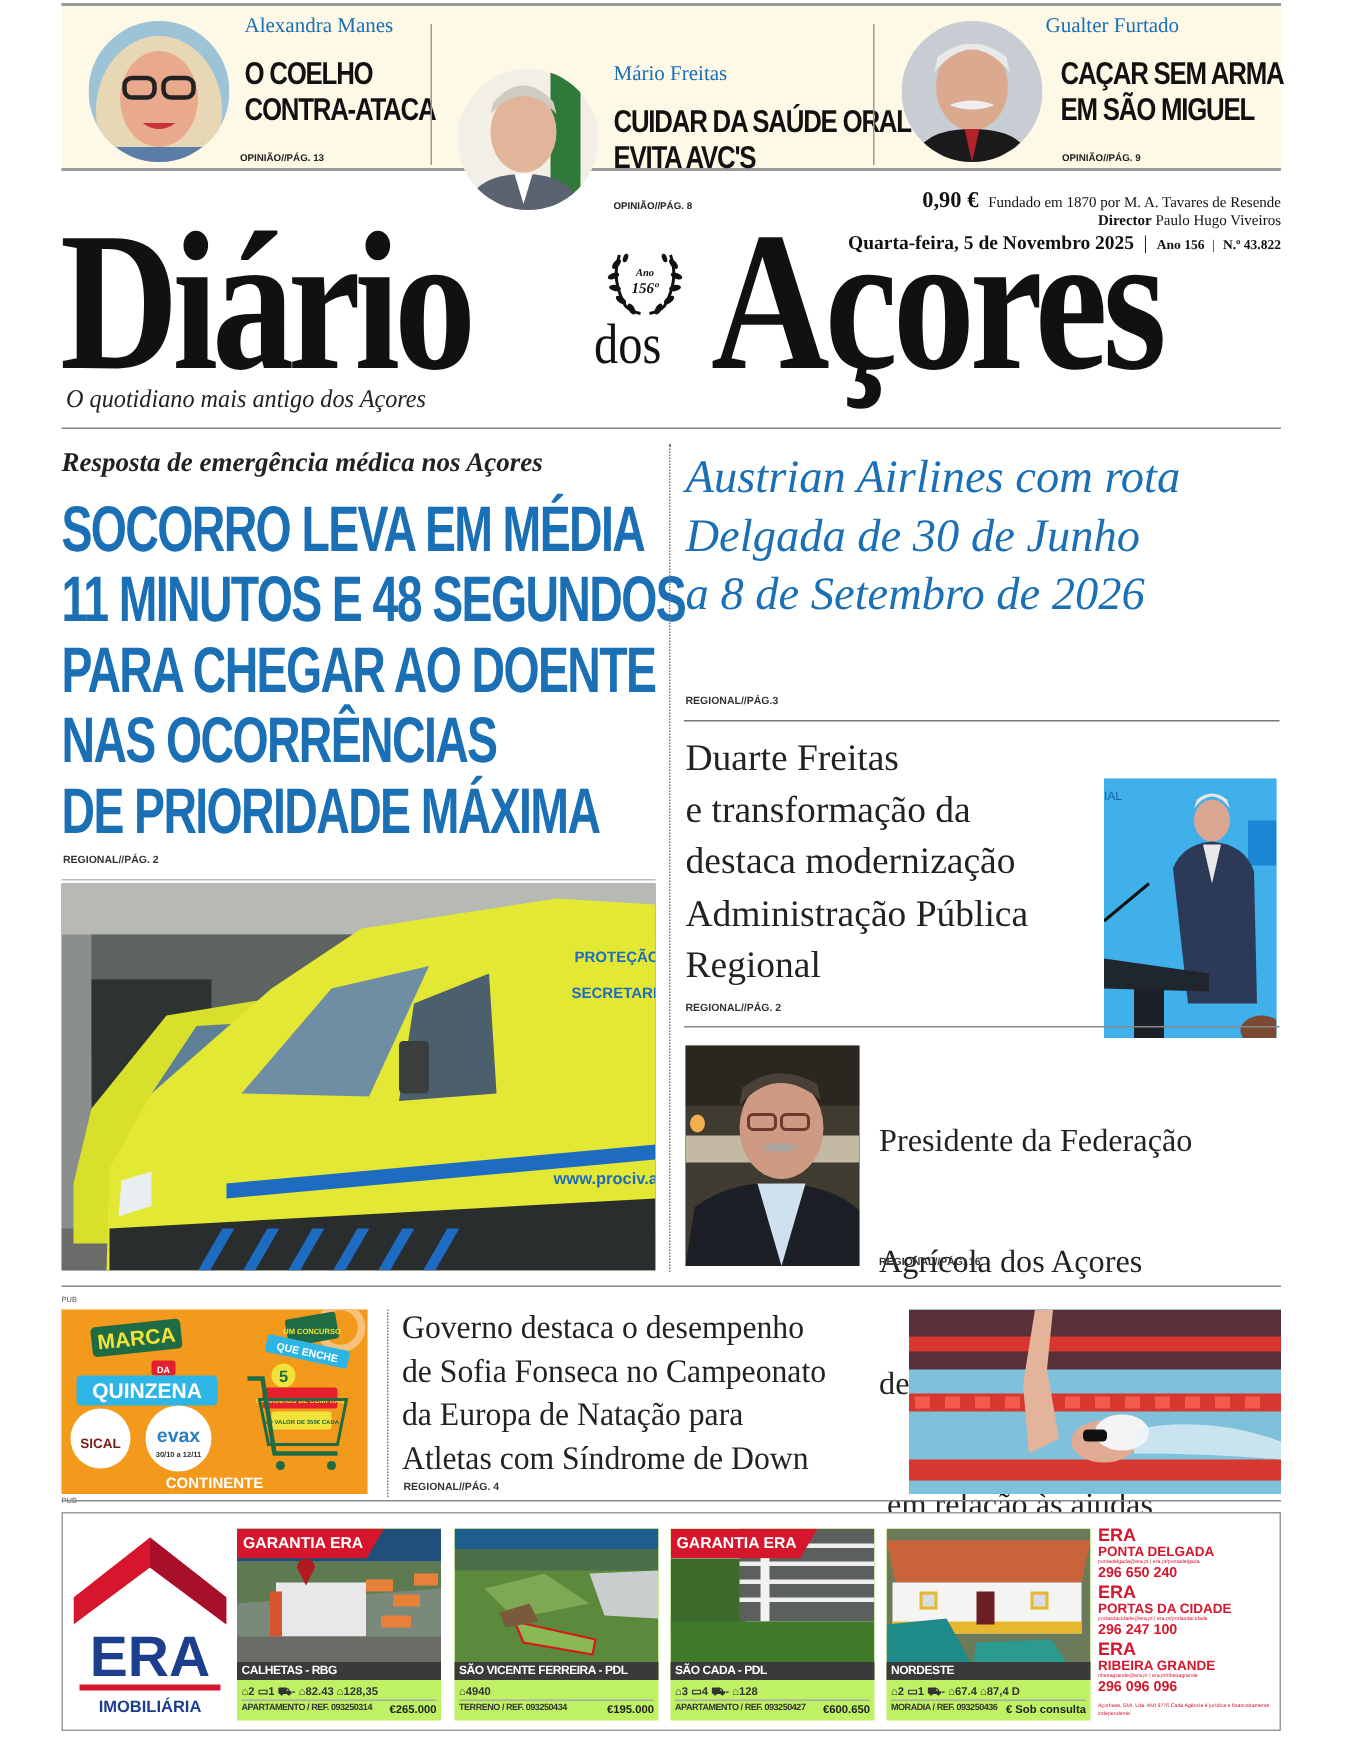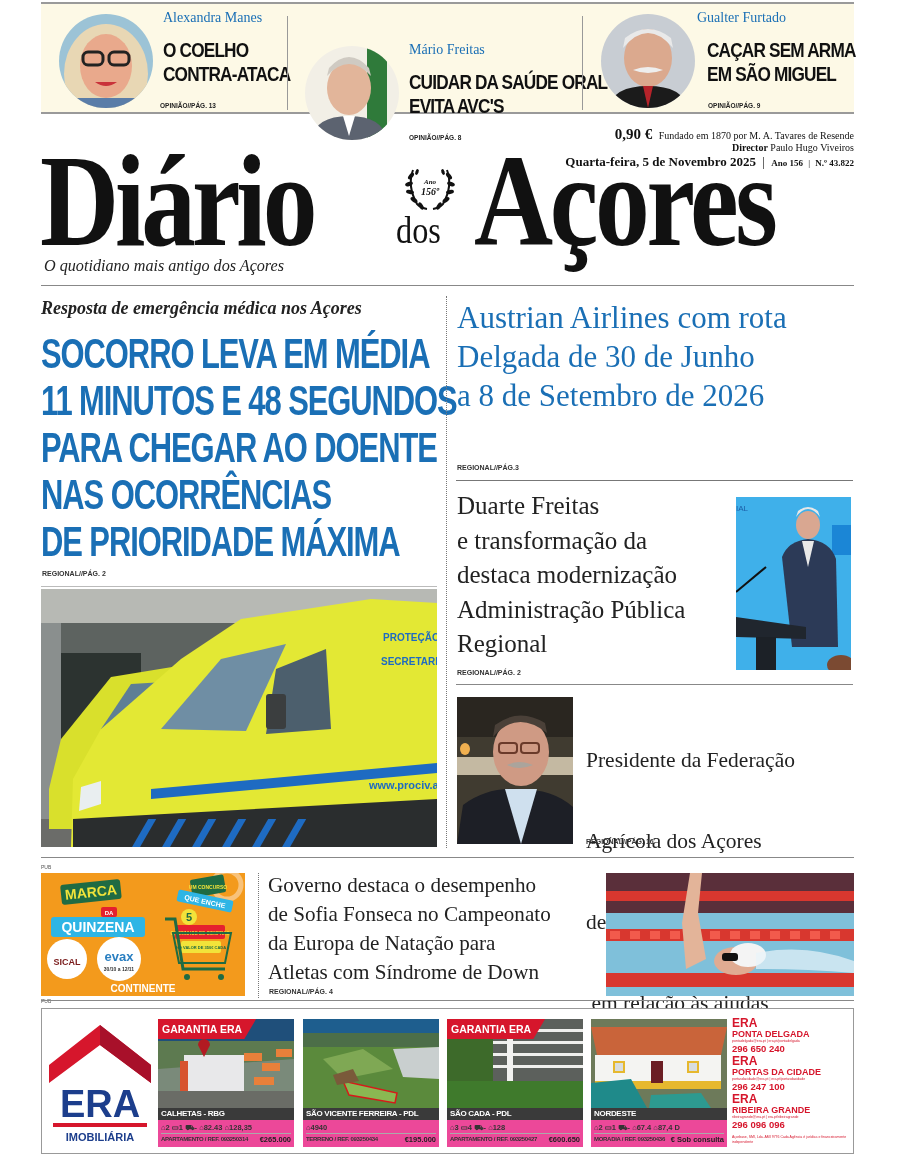--- a/index.html
+++ b/index.html
@@ -36,41 +36,41 @@
   .lead-head { position: absolute; left: 41px; top: 330px; width: 520px; font-family: "Liberation Sans", sans-serif; font-weight: bold; font-size: 43px; line-height: 47px; color: #1a6fb5; letter-spacing: -1.5px; transform: scaleX(0.72); transform-origin: left top; }
   .lead-head div { white-space: nowrap; }
   .ref { font-family: "Liberation Sans", sans-serif; font-weight: bold; font-size: 7px; color: #333; white-space: nowrap; position: absolute; }
   .rule-left { position: absolute; left: 41px; top: 586px; width: 396px; height: 1px; background: #bbb; }
   .col-div { position: absolute; left: 446px; top: 296px; width: 1px; height: 552px; border-left: 1px dotted #777; }
 
   
   .amb { position: absolute; left: 41px; top: 589px; width: 396px; height: 258px; overflow: hidden; background: #7b8182; }
 
   
-  .austrian { position: absolute; left: 457px; top: 298px; font-size: 31px; line-height: 39px; color: #1a6fb5; white-space: nowrap; }
+  .austrian { position: absolute; left: 457px; top: 298px; font-size: 31px; line-height: 39px; color: #1a6fb5; white-space: nowrap; font-style: italic; }
   .rule-r1 { position: absolute; left: 456px; top: 480px; width: 397px; height: 1px; background: #777; }
   .duarte { position: absolute; left: 457px; top: 489px; font-size: 25px; line-height: 34.5px; color: #222; white-space: nowrap; }
-  .duarte-photo { position: absolute; left: 736px; top: 497px; width: 115px; height: 173px; overflow: hidden; background: #38a9e4; }
+  .duarte-photo { position: absolute; left: 736px; top: 519px; width: 115px; height: 173px; overflow: hidden; background: #38a9e4; }
   .rule-r2 { position: absolute; left: 456px; top: 684px; width: 397px; height: 1px; background: #888; }
   .pres-photo { position: absolute; left: 457px; top: 697px; width: 116px; height: 147px; overflow: hidden; background: #3b3a34; }
   .pres { position: absolute; left: 586px; top: 693px; font-size: 21.5px; line-height: 27px; color: #222; white-space: pre; }
   .rule-mid { position: absolute; left: 41px; top: 857px; width: 813px; height: 1px; background: #888; }
 
   
   .pub { position: absolute; font-family: "Liberation Sans", sans-serif; font-size: 5px; color: #555; }
   .ad { position: absolute; left: 41px; top: 873px; width: 204px; height: 123px; background: #f39a1c; overflow: hidden; }
   .col-div2 { position: absolute; left: 258px; top: 873px; width: 1px; height: 125px; border-left: 1px dotted #777; }
   .gov { position: absolute; left: 268px; top: 870px; font-size: 22px; line-height: 29px; color: #222; white-space: nowrap; transform: scaleX(0.96); transform-origin: left top; }
   .swim { position: absolute; left: 606px; top: 873px; width: 248px; height: 123px; overflow: hidden; background: #6fb5d6; }
   .rule-bot { position: absolute; left: 41px; top: 1000px; width: 813px; height: 1px; background: #888; }
 
   
   .era { position: absolute; left: 41px; top: 1008px; width: 813px; height: 146px; border: 1px solid #999; background: #fff; }
   .era-logo { position: absolute; left: 7px; top: 8px; width: 102px; height: 128px; }
-  .card { position: absolute; top: 10px; width: 136px; height: 128px; background: #ec4899; }
+  .card { position: absolute; top: 10px; width: 136px; height: 128px; background: #bef264; }
   .card-img { position: absolute; left: 0; top: 0; width: 136px; height: 89px; overflow: hidden; }
   .card-loc { position: absolute; left: 0; top: 89px; width: 136px; height: 12px; background: #3a3a3a; color: #fff; font-family: "Liberation Sans", sans-serif; font-weight: bold; font-size: 8px; line-height: 12px; padding-left: 3px; white-space: nowrap; letter-spacing: -0.3px; }
   .card-feat { position: absolute; left: 3px; top: 104px; font-family: "Liberation Sans", sans-serif; font-size: 7.5px; color: #333; white-space: nowrap; font-weight: bold; }
   .card-line { position: absolute; left: 3px; right: 3px; top: 114px; height: 1px; background: #aaa; }
   .card-ref { position: absolute; left: 3px; top: 117px; font-family: "Liberation Sans", sans-serif; font-weight: bold; font-size: 6px; color: #333; white-space: nowrap; letter-spacing: -0.3px; }
   .card-price { position: absolute; right: 3px; top: 116px; font-family: "Liberation Sans", sans-serif; font-weight: bold; font-size: 7.5px; color: #222; white-space: nowrap; }
   .garantia { position: absolute; left: 0; top: 0; height: 20px; background: #d6162c; color: #fff; font-family: "Liberation Sans", sans-serif; font-weight: bold; font-size: 10.5px; line-height: 20px; padding: 0 14px 0 4px; clip-path: polygon(0 0, 100% 0, 88% 100%, 0 100%); white-space: nowrap; }
   .era-contacts { position: absolute; left: 690px; top: 8px; width: 116px; font-family: "Liberation Sans", sans-serif; color: #d6162c; }
   .ec-era { font-weight: bold; font-size: 12px; line-height: 12px; }
   .ec-name { font-weight: bold; font-size: 9px; line-height: 10px; white-space: nowrap; }

